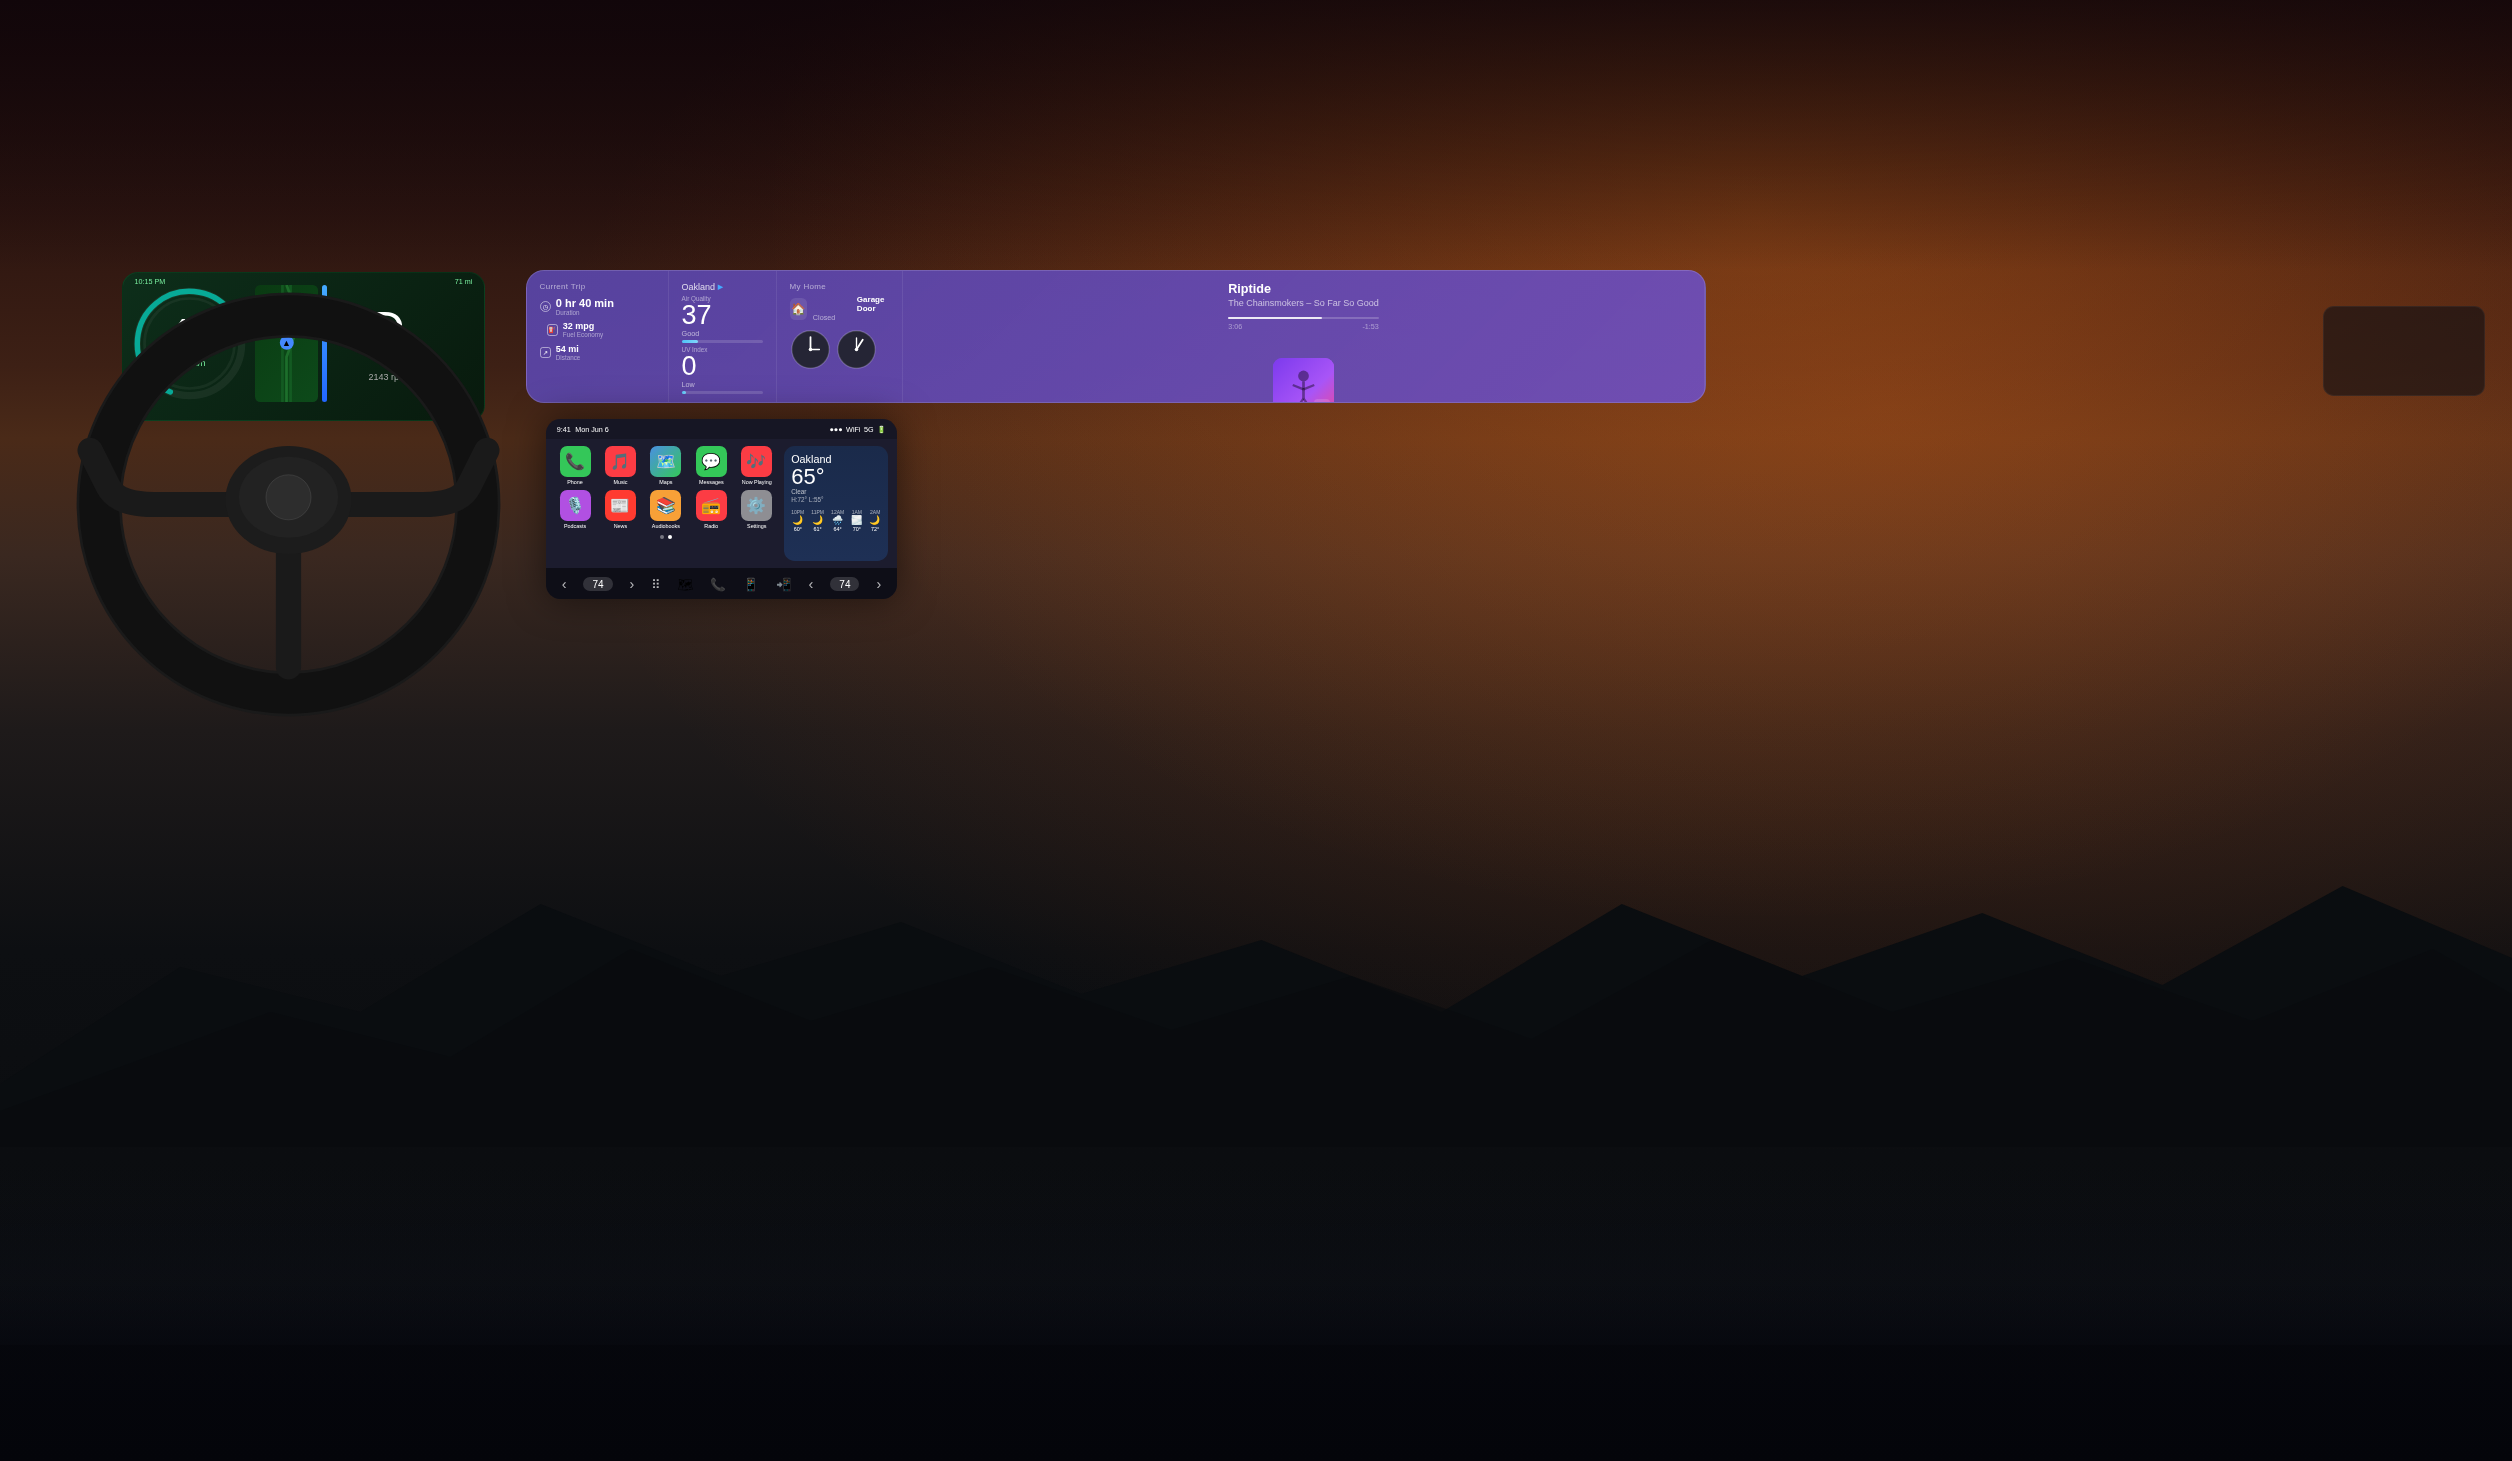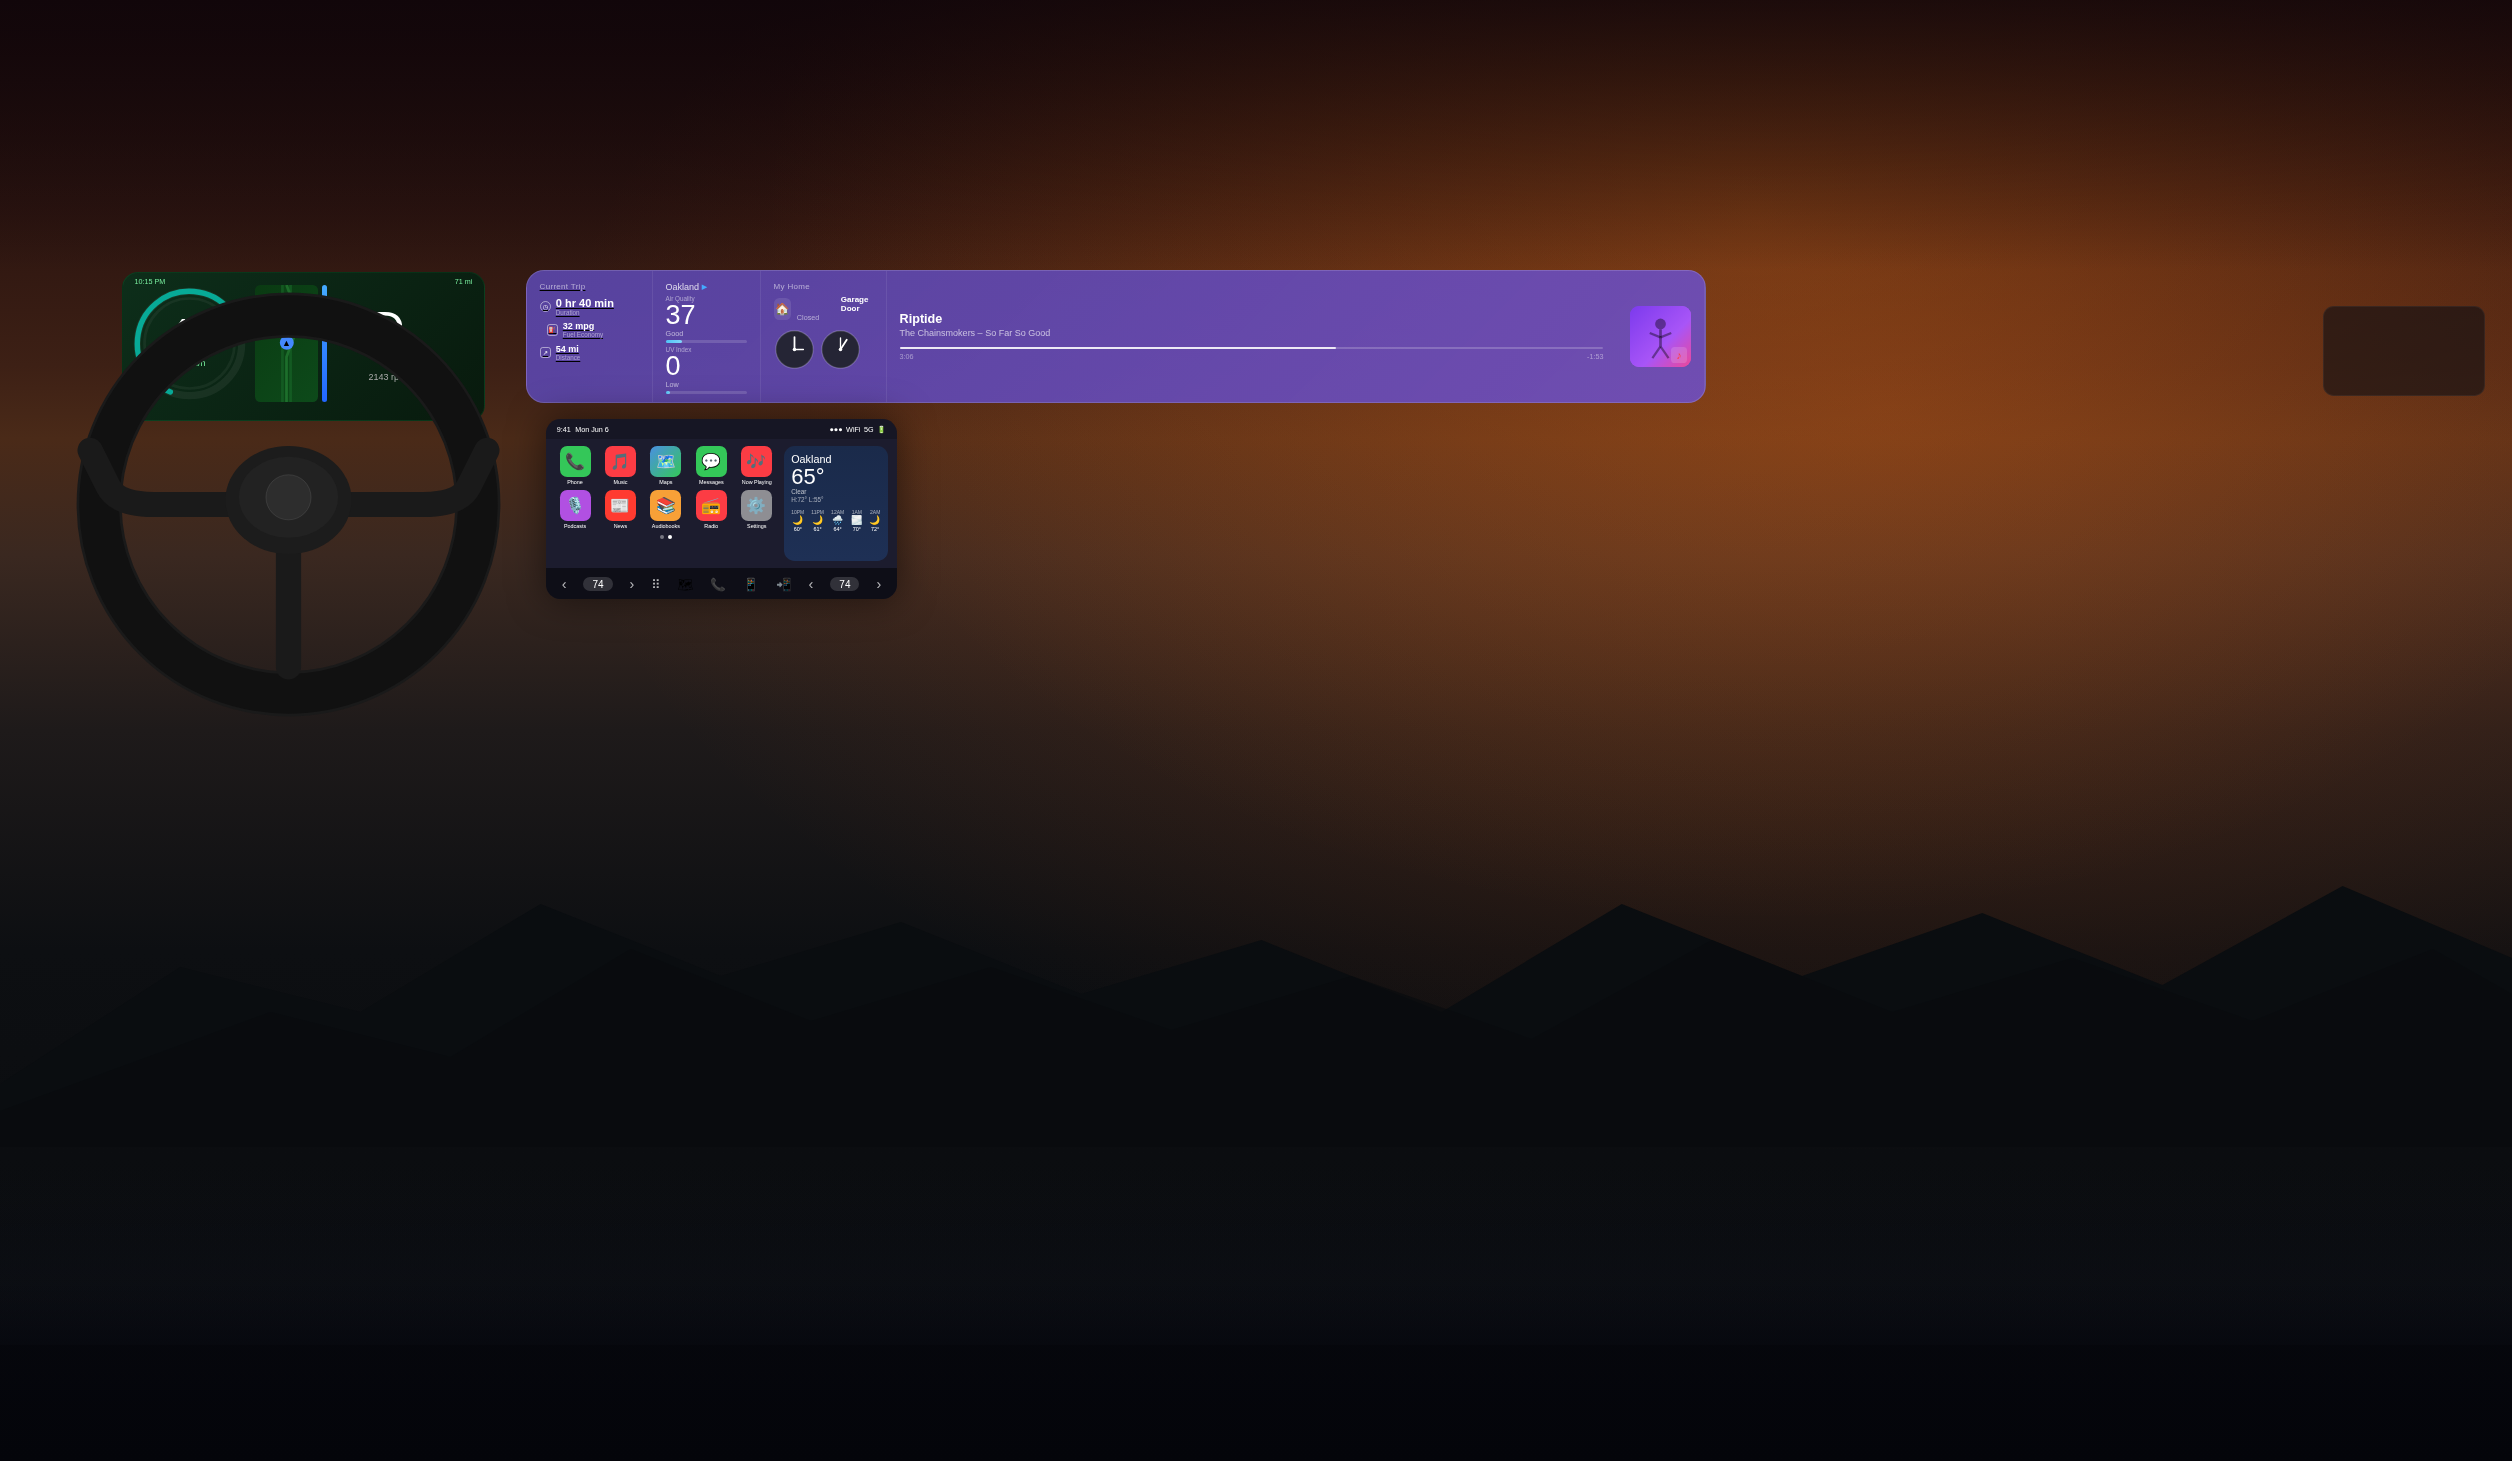--- a/index.html
+++ b/index.html
@@ -137,21 +137,21 @@
 
   <div style="position:absolute;left:216px;top:12.6px;width:99px;height:117px;display:flex;flex-direction:column;align-items:center;justify-content:center;gap:3.6px;">
     <div style="font-size:47px;font-weight:200;color:#fff;line-height:1;">D</div>
     <div style="font-size:8px;color:#aaa;">auto</div>
     <div style="font-size:9px;color:#aaa;margin-top:5.4px;">2143 rpm</div>
   </div>
 </div>
 
 <div class="carplay-outer">
 
-  <div class="w-card" style="width:126px;text-decoration:underline;">
+  <div class="w-card" style="width:142px;">
     <div class="w-label">Current Trip</div>
     <div style="display:flex;flex-direction:column;gap:5.4px;margin-top:1.8px;">
       <div style="display:flex;align-items:center;gap:4.5px;">
         <div style="width:11.7px;height:11.7px;border-radius:50%;border:1.4px solid rgba(255,255,255,0.5);display:flex;align-items:center;justify-content:center;font-size:6.3px;color:#fff;flex-shrink:0;">◷</div>
         <div>
           <div style="font-size:11px;font-weight:600;color:#fff;">0 hr 40 min</div>
           <div style="font-size:6.3px;color:rgba(255,255,255,0.5);">Duration</div>
         </div>
       </div>
       <div style="display:flex;align-items:center;gap:4.5px;padding-left:7px;">
@@ -222,21 +222,21 @@
         <svg viewBox="0 0 46 46" width="41" height="41">
           <circle cx="23" cy="23" r="21" fill="#252535" stroke="rgba(255,255,255,0.2)" stroke-width="1.5"></circle>
           <circle cx="23" cy="23" r="2" fill="#fff"></circle>
           <line x1="23" y1="23" x2="30" y2="12" stroke="#fff" stroke-width="2" stroke-linecap="round"></line>
           <line x1="23" y1="23" x2="23" y2="10" stroke="#fff" stroke-width="1.5" stroke-linecap="round"></line>
         </svg>
       </div>
     </div>
   </div>
 
-  <div class="w-card" style="flex:1;flex-direction:row;gap:27px;align-items:center;">
+  <div class="w-card" style="flex:1;flex-direction:column;gap:27px;align-items:center;">
     <div style="flex:1;">
       <div style="font-size:12.6px;font-weight:600;color:#fff;margin-bottom:1.8px;">Riptide</div>
       <div style="font-size:9px;color:rgba(255,255,255,0.65);margin-bottom:9px;">The Chainsmokers – So Far So Good</div>
       <div style="width:100%;height:2.7px;background:rgba(255,255,255,0.2);border-radius:1.8px;margin-bottom:2.7px;position:relative;">
         <div style="width:62%;height:100%;background:rgba(255,255,255,0.85);border-radius:1.8px;"></div>
       </div>
       <div style="display:flex;justify-content:space-between;font-size:7.2px;color:rgba(255,255,255,0.45);">
         <span>3:06</span>
         <span>-1:53</span>
       </div>

